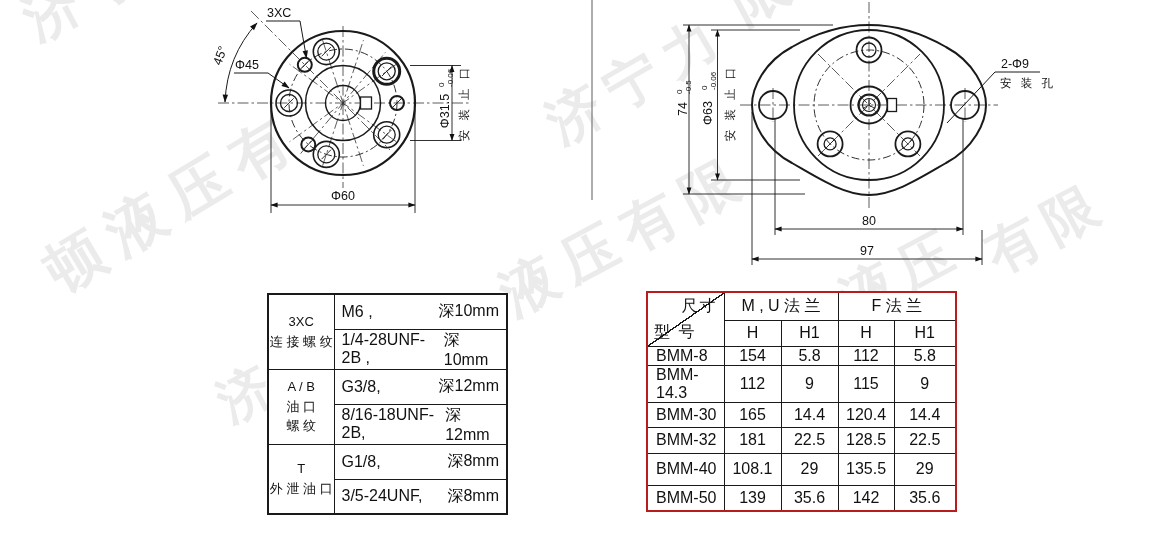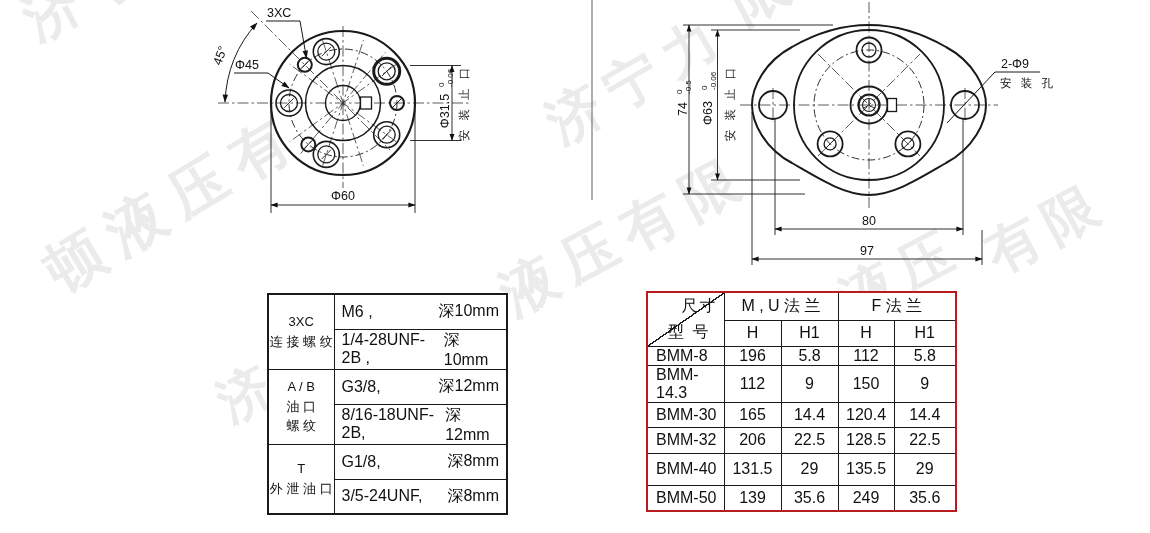--- a/index.html
+++ b/index.html
@@ -19,21 +19,21 @@
   td{border:1px solid #1a1a1a;color:#111;font-size:16px;padding:0;}
   .thread-table-el{border:2px solid #1a1a1a;}
   .size-table-el{border:2px solid #b91c1c;}
   .glabel{text-align:center;line-height:1.5;font-size:13px;}
   .spec{padding:0 7px;}
   .spec-inner{display:flex;justify-content:space-between;align-items:center;}
   .size-table-el td{text-align:center;}
   .model-cell{text-align:left !important;padding-left:8px;}
   .corner{position:relative;background:linear-gradient(to bottom right,#fff calc(50% - 0.7px),#1a1a1a calc(50% - 0.7px),#1a1a1a calc(50% + 0.7px),#fff calc(50% + 0.7px));}
   .corner .c-top{position:absolute;top:3px;right:6px;letter-spacing:2px;}
-  .corner .c-bot{position:absolute;bottom:3px;left:20px;letter-spacing:2px;}
+  .corner .c-bot{position:absolute;bottom:3px;left:6px;letter-spacing:2px;}
 </style>
 </head>
 <body>
 
 <div class="canvas">
 
   <span class="wm" style="left:28px;top:-14px;font-size:56px;letter-spacing:14px;transform:rotate(-28deg);">济宁</span>
   <span class="wm" style="left:50px;top:238px;font-size:58px;letter-spacing:14px;transform:rotate(-31deg);">顿液压有</span>
   <span class="wm" style="left:222px;top:372px;font-size:52px;transform:rotate(-28deg);">济</span>
   <span class="wm" style="left:552px;top:92px;font-size:54px;letter-spacing:12px;transform:rotate(-30deg);">济宁力</span>
@@ -305,57 +305,57 @@
         <td colspan="2">F 法 兰</td>
       </tr>
       <tr style="height:26px">
         <td>H</td>
         <td>H1</td>
         <td>H</td>
         <td>H1</td>
       </tr>
       <tr style="height:14px">
         <td class="model-cell">BMM-8</td>
-        <td>196</td>
+        <td>154</td>
         <td>5.8</td>
         <td>112</td>
         <td>5.8</td>
       </tr>
       <tr style="height:25.5px">
         <td class="model-cell">BMM-14.3</td>
         <td>112</td>
         <td>9</td>
-        <td>150</td>
+        <td>115</td>
         <td>9</td>
       </tr>
       <tr style="height:25.5px">
         <td class="model-cell">BMM-30</td>
         <td>165</td>
         <td>14.4</td>
         <td>120.4</td>
         <td>14.4</td>
       </tr>
       <tr style="height:25.5px">
         <td class="model-cell">BMM-32</td>
-        <td>206</td>
+        <td>181</td>
         <td>22.5</td>
         <td>128.5</td>
         <td>22.5</td>
       </tr>
       <tr style="height:32px">
         <td class="model-cell">BMM-40</td>
-        <td>131.5</td>
+        <td>108.1</td>
         <td>29</td>
         <td>135.5</td>
         <td>29</td>
       </tr>
       <tr style="height:25.5px">
         <td class="model-cell">BMM-50</td>
         <td>139</td>
         <td>35.6</td>
-        <td>249</td>
+        <td>142</td>
         <td>35.6</td>
       </tr>
     </tbody>
       </table>
   </div>
 
 </div>
 
 </body></html>

